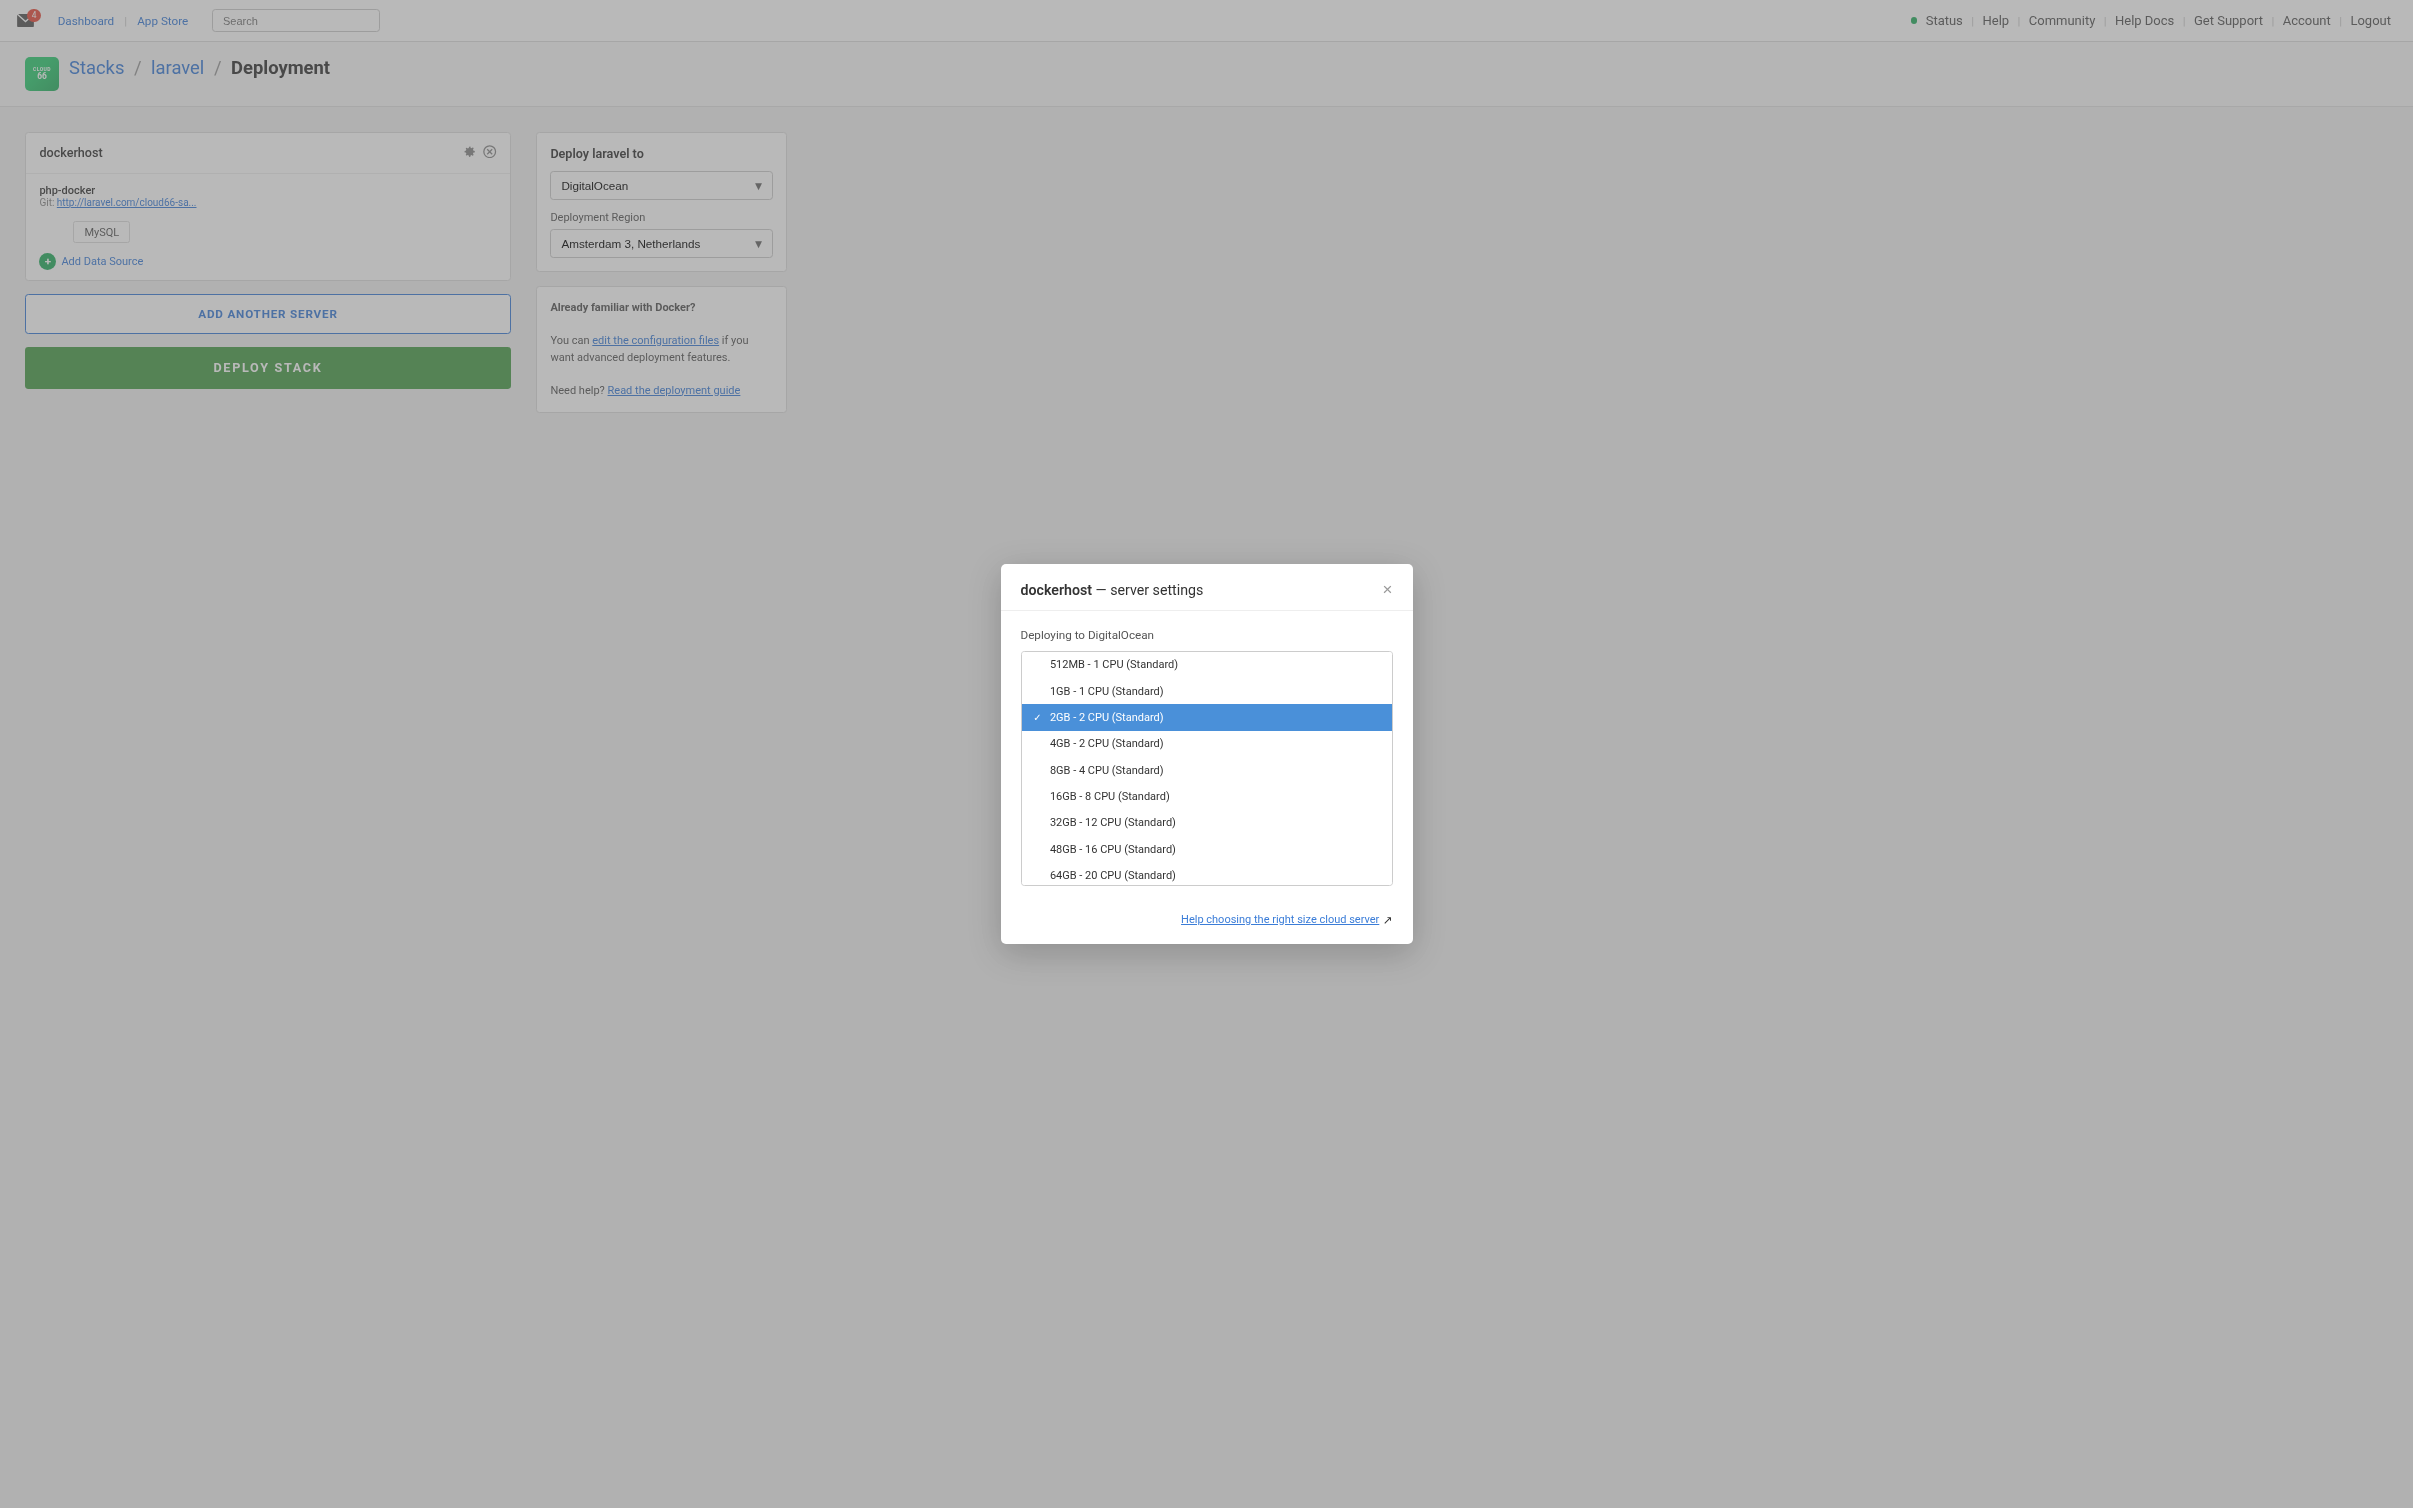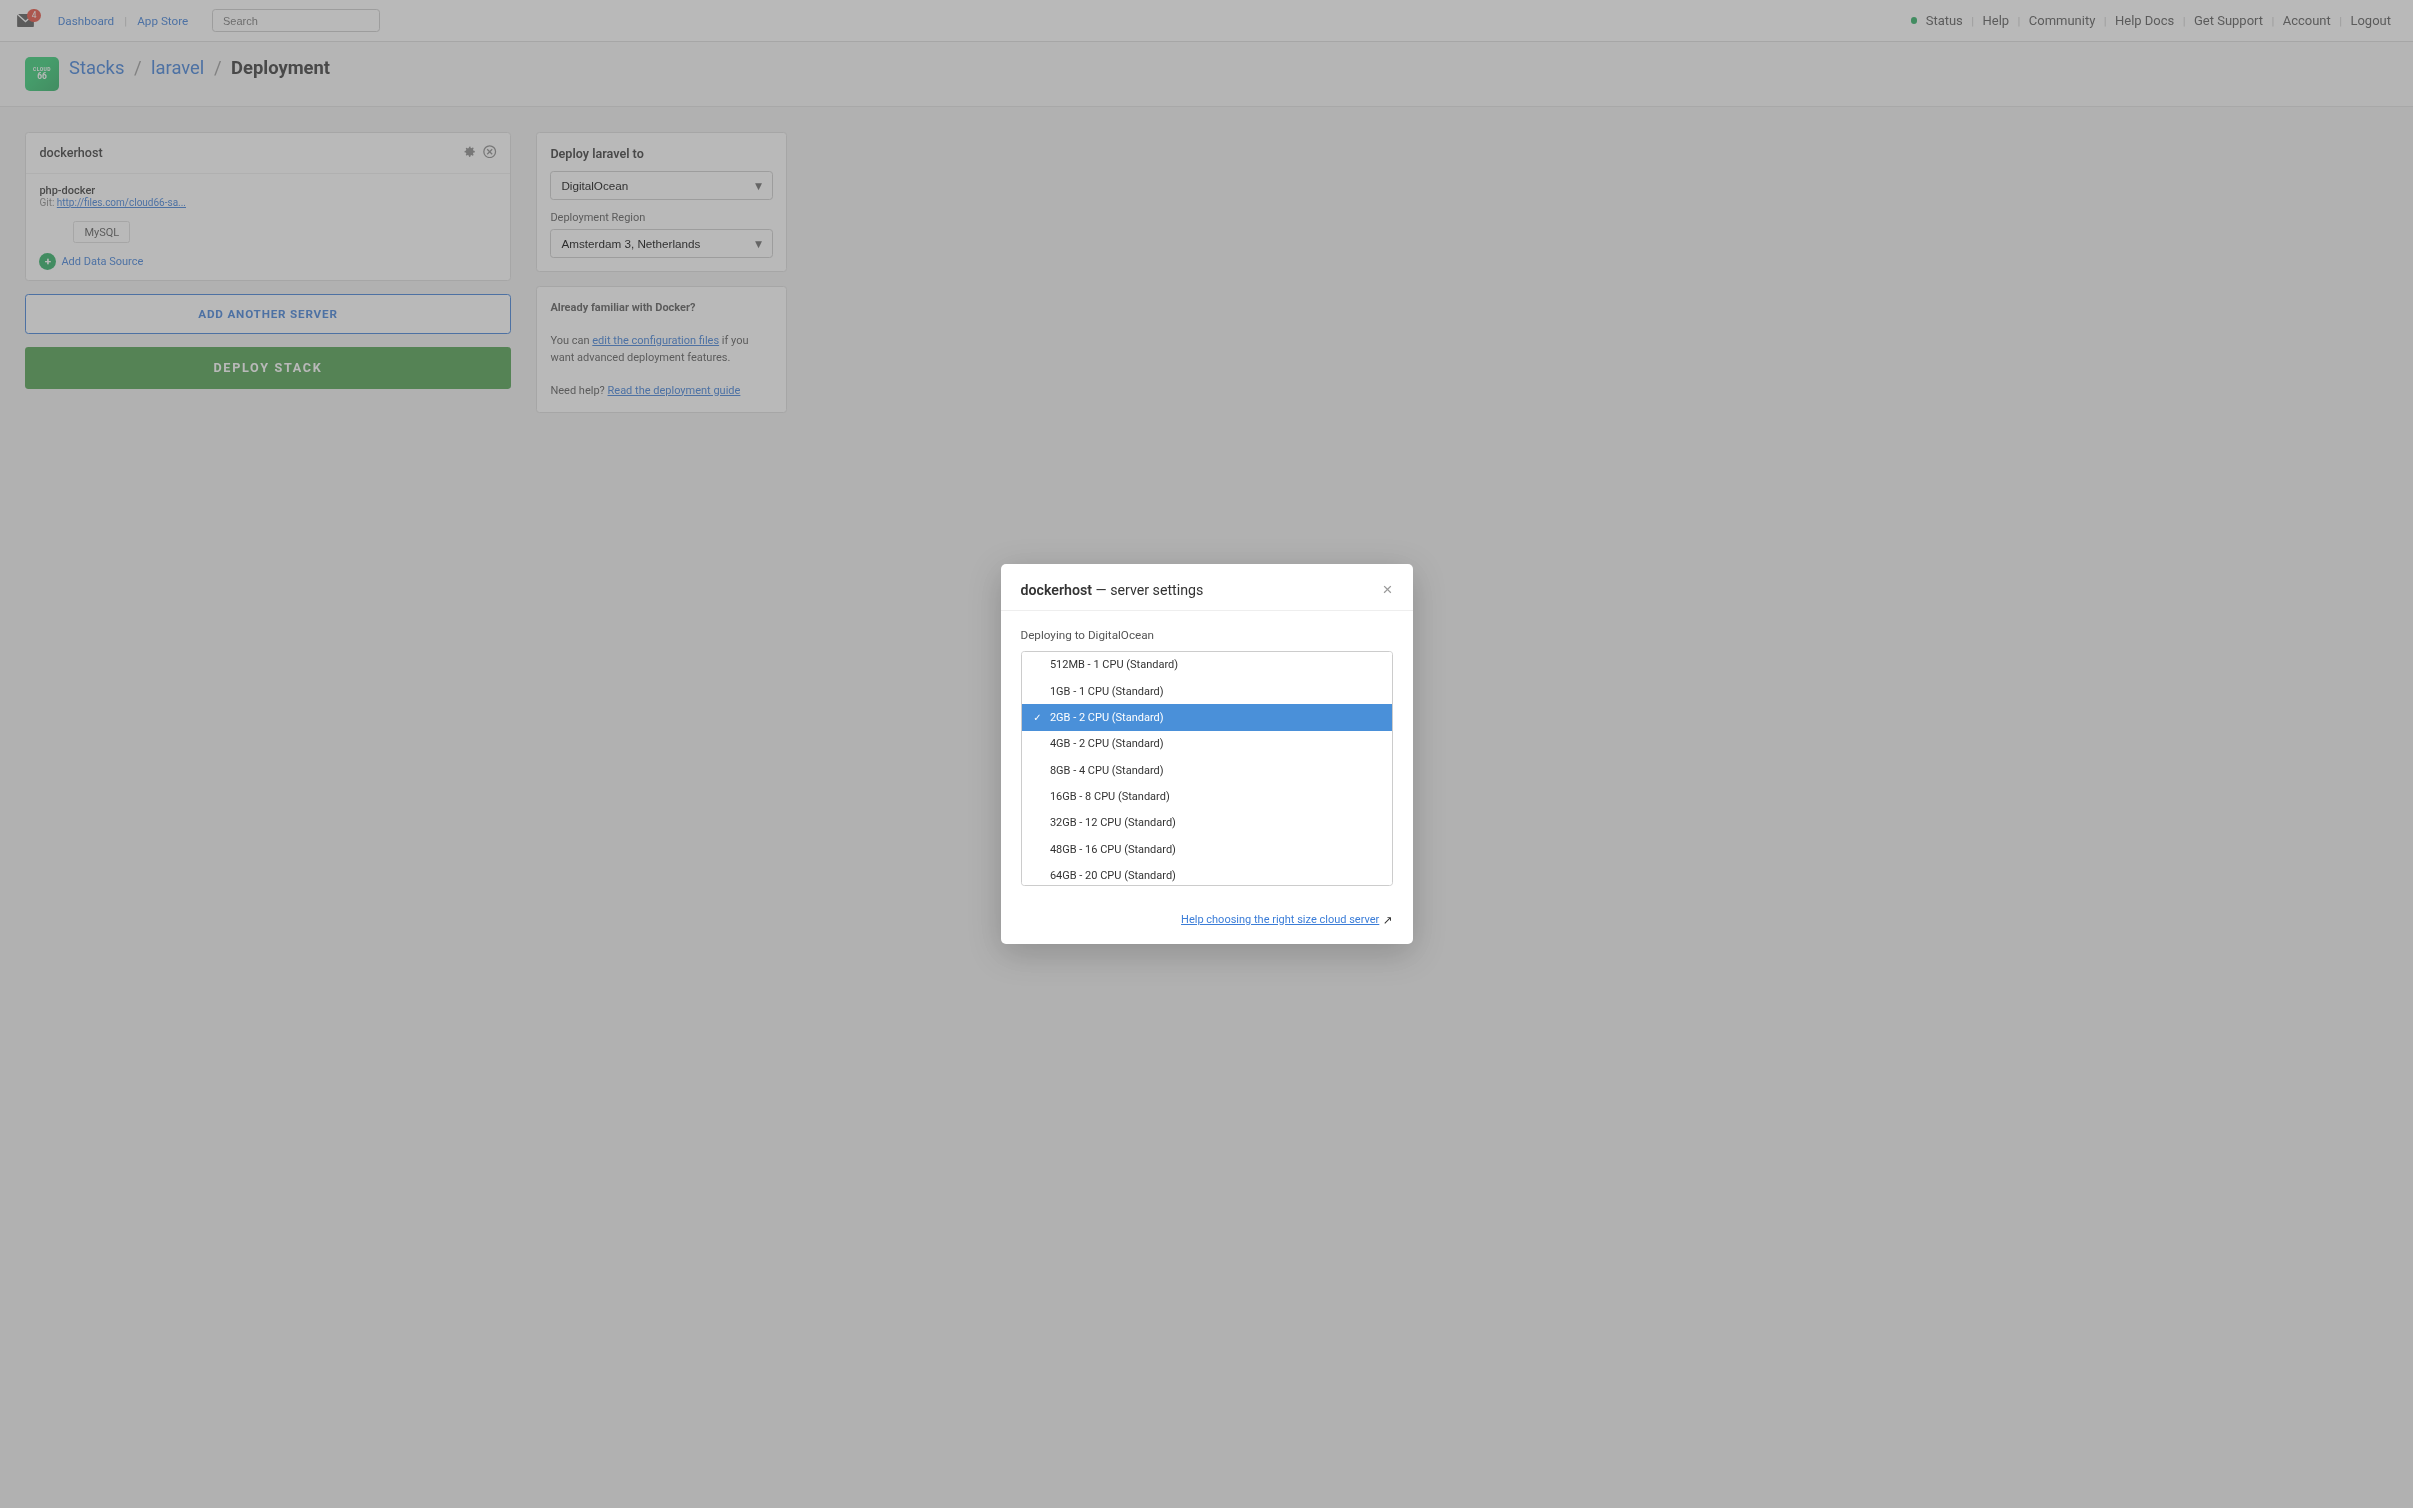--- a/index.html
+++ b/index.html
@@ -470,21 +470,21 @@
               <line x1="11" y1="5" x2="5" y2="11" stroke="#888" stroke-width="1.5"></line>
             </svg>
           </button>
         </div>
       </div>
       <div class="server-card-body">
         <div class="service-row">
           <div class="service-name">php-docker</div>
           <div class="service-git">
             <span>Git:</span>
-            <a href="#">http://files.com/cloud66-sa...</a>
+            <a href="#">http://laravel.com/cloud66-sa...</a>
           </div>
         </div>
         <div class="db-badge">MySQL</div>
         <div class="add-data-source">
           <span class="plus-circle">+</span>
           <span>Add Data Source</span>
         </div>
       </div>
     </div>
 

